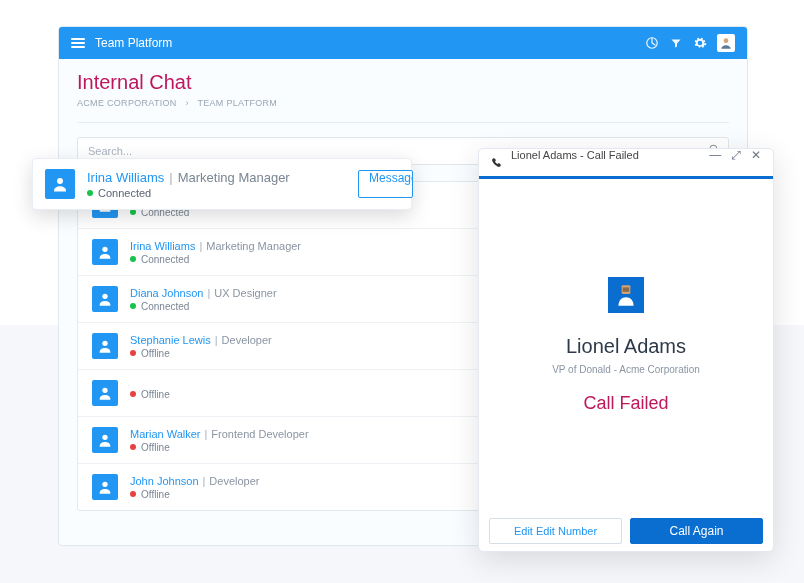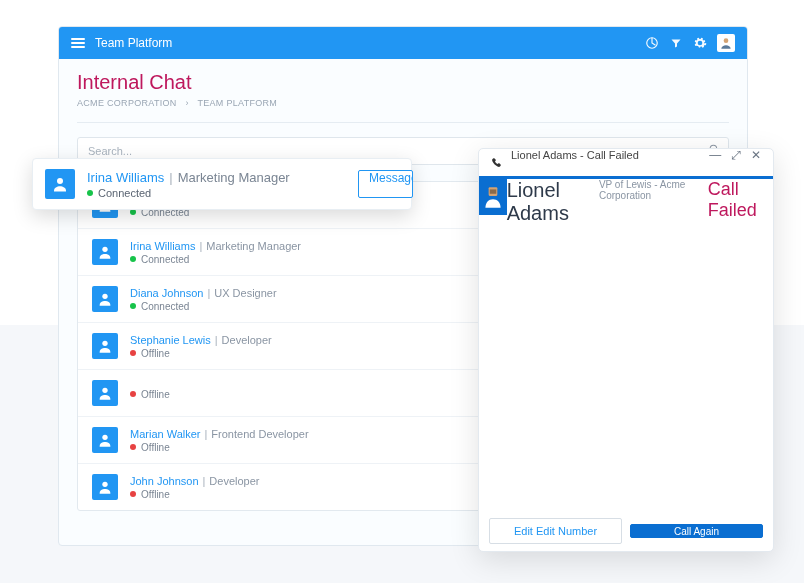--- a/index.html
+++ b/index.html
@@ -49,29 +49,29 @@
 .pop-name .nm{color:#2196f3;font-weight:500}
 .pop-name .bar{color:#a8b1bc;margin:0 5px}
 .pop-name .role{color:#7a8593}
 .pop-status{font-size:11px;color:#5a6472;margin-top:2px;display:flex;align-items:center}
 .pop-btn{height:28px;border:1px solid #2196f3;color:#2196f3;background:#fff;border-radius:2px;font-size:12px;padding:0 10px;cursor:pointer;margin-left:auto;position:relative;right:-14px;overflow:hidden;width:55px;text-align:left}
 .call-panel{position:absolute;left:478px;top:148px;width:296px;height:404px;background:#fff;border:1px solid #e3e9ef;border-radius:5px;box-shadow:0 8px 30px rgba(0,0,0,.12);display:flex;flex-direction:column}
 .call-head{height:30px;display:flex;padding:0 12px;font-size:11px;color:#444;border-bottom:3px solid #0a6ed1}
 .phone-ic{margin-right:8px;display:flex;align-items:center}
 .call-head-actions{margin-left:auto;display:flex;gap:10px;color:#6b7684}
 .call-head-actions .a{cursor:pointer;font-size:12px;line-height:1}
-.call-body{flex:1;display:flex;align-items:flex-start;justify-content:center}
+.call-body{flex:1;display:flex;flex-direction:column;align-items:center;justify-content:center}
 .call-ava{width:36px;height:36px;background:#0a6ed1;display:flex;align-items:center;justify-content:center;margin-bottom:22px}
 .call-ava svg{width:26px;height:26px}
 .call-name{font-size:20px;color:#2e3a4a;font-weight:400;margin-bottom:6px}
 .call-sub{font-size:10px;color:#8a95a3;margin-bottom:18px}
 .call-status{font-size:18px;color:#be185d}
 .call-foot{height:40px;display:flex;align-items:center;padding:0 10px;gap:8px}
 .btn-edit{flex:1;height:26px;border:1px solid #d7dee5;background:#fff;color:#2196f3;font-size:11px;border-radius:2px;cursor:pointer;display:flex;align-items:center;justify-content:center}
-.btn-again{flex:1;height:14px;border:1px solid #0a6ed1;background:#0a6ed1;color:#fff;font-size:10px;border-radius:2px;cursor:pointer;display:flex;align-items:center;justify-content:center}
+.btn-again{flex:1;height:26px;border:1px solid #0a6ed1;background:#0a6ed1;color:#fff;font-size:12px;border-radius:2px;cursor:pointer;display:flex;align-items:center;justify-content:center}
 </style>
 </head>
 <body>
 
 <div class="stage-stripe"></div>
 
 <div class="app">
   <div class="topbar">
     <div class="hamburger">
         <span></span>
@@ -273,20 +273,20 @@
   </div>
   <div class="call-body">
     <div class="call-ava">
         <svg viewBox="0 0 24 24">
           <rect x="8" y="3" width="8" height="8" rx="1" fill="#d4a373"></rect>
           <path d="M5 22c0-5 3-8 7-8s7 3 7 8" fill="#fff"></path>
           <rect x="9" y="5" width="6" height="4" fill="#8a6a4a"></rect>
         </svg>
       </div>
     <div class="call-name">Lionel Adams</div>
-    <div class="call-sub">VP of Lewis  -  Acme Corporation</div>
+    <div class="call-sub">VP of Donald  -  Acme Corporation</div>
     <div class="call-status">Call Failed</div>
   </div>
   <div class="call-foot">
     <div class="btn-edit">Edit Edit Number</div>
     <div class="btn-again">Call Again</div>
   </div>
 </div>
 
 </body></html>

